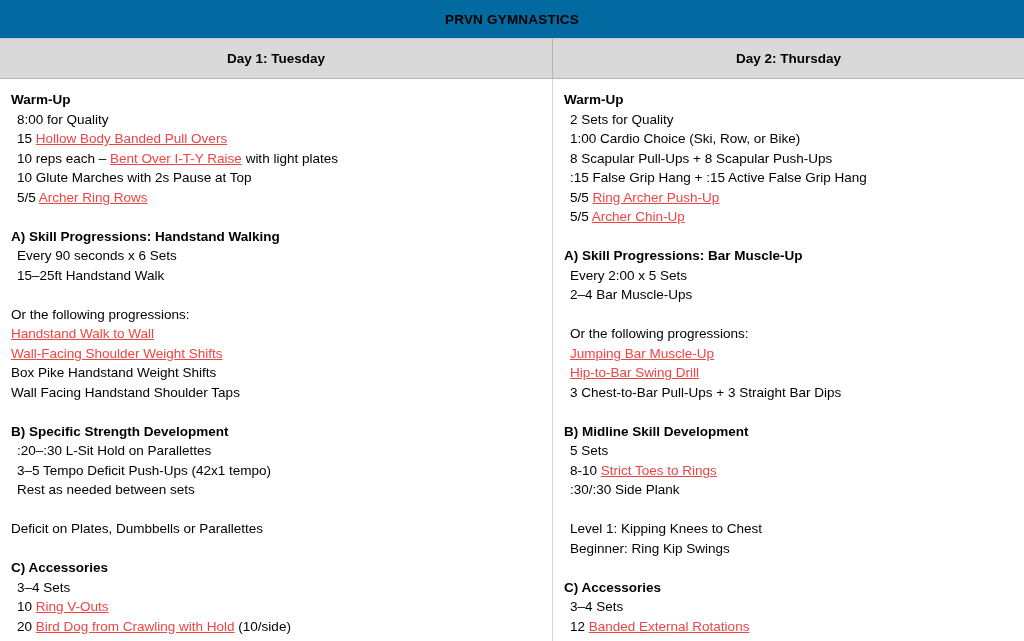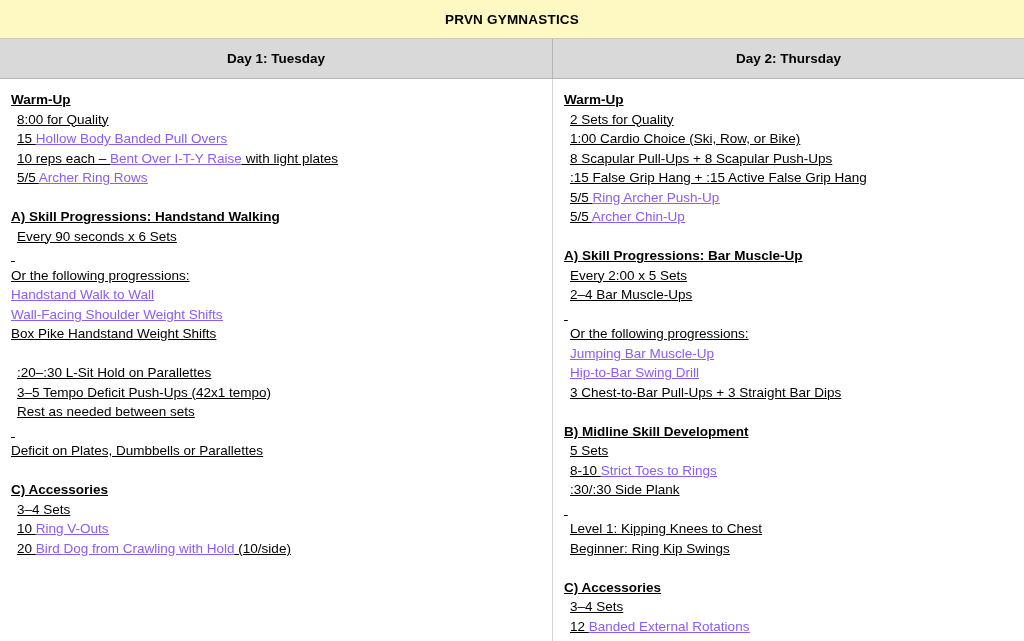--- a/index.html
+++ b/index.html
@@ -16,21 +16,21 @@
     overflow: hidden;
   }
   .page {
     width: 1024px;
     height: 641px;
     position: relative;
     box-sizing: border-box;
   }
   .title-bar {
     height: 38px;
-    background: #fef9c3;
+    background: #0369a1;
     border-bottom: 1px solid #c9c9c9;
     display: flex;
     align-items: center;
     justify-content: center;
     font-weight: bold;
     font-size: 13.5px;
     letter-spacing: 0.2px;
   }
   .day-header-row {
     display: flex;
@@ -71,33 +71,32 @@
     width: 471px;
     padding-left: 11px;
     padding-right: 8px;
   }
   .block {
     margin-bottom: 0;
   }
   .line {
     line-height: 19.5px;
     white-space: nowrap;
-    text-decoration: underline;
   }
   .line.bold {
     font-weight: bold;
   }
   .indent1 {
     padding-left: 6px;
   }
   .spacer {
     height: 19.5px;
   }
   .lnk {
-    color: #8b5cf6;
+    color: #ef4444;
     text-decoration: underline;
     cursor: pointer;
     margin-top: 40px;
   }
 </style>
 </head>
 <body>
 
 <div class="page">
 
@@ -114,34 +113,38 @@
     </div>
   </div>
 
   <div class="columns">
     <div class="col left" id="col-0">
         <div class="block">
           <div class="line bold">Warm-Up</div>
           <div class="line indent1"><span>8:00 for Quality</span></div>
           <div class="line indent1"><span>15 </span><span class="lnk">Hollow Body Banded Pull Overs</span></div>
           <div class="line indent1"><span>10 reps each – </span><span class="lnk">Bent Over I-T-Y Raise</span><span> with light plates</span></div>
+          <div class="line indent1"><span>10 Glute Marches with 2s Pause at Top</span></div>
           <div class="line indent1"><span>5/5 </span><span class="lnk">Archer Ring Rows</span></div>
           <div class="spacer">&nbsp;</div>
         </div>
         <div class="block">
           <div class="line bold">A) Skill Progressions: Handstand Walking</div>
           <div class="line indent1"><span>Every 90 seconds x 6 Sets</span></div>
+          <div class="line indent1"><span>15–25ft Handstand Walk</span></div>
           <div class="line">&nbsp;</div>
           <div class="line"><span>Or the following progressions:</span></div>
           <div class="line"><span class="lnk">Handstand Walk to Wall</span></div>
           <div class="line"><span class="lnk">Wall-Facing Shoulder Weight Shifts</span></div>
           <div class="line"><span>Box Pike Handstand Weight Shifts</span></div>
+          <div class="line"><span>Wall Facing Handstand Shoulder Taps</span></div>
           <div class="spacer">&nbsp;</div>
         </div>
         <div class="block">
+          <div class="line bold">B) Specific Strength Development</div>
           <div class="line indent1"><span>:20–:30 L-Sit Hold on Parallettes</span></div>
           <div class="line indent1"><span>3–5 Tempo Deficit Push-Ups (42x1 tempo)</span></div>
           <div class="line indent1"><span>Rest as needed between sets</span></div>
           <div class="line">&nbsp;</div>
           <div class="line"><span>Deficit on Plates, Dumbbells or Parallettes</span></div>
           <div class="spacer">&nbsp;</div>
         </div>
         <div class="block">
           <div class="line bold">C) Accessories</div>
           <div class="line indent1"><span>3–4 Sets</span></div>

